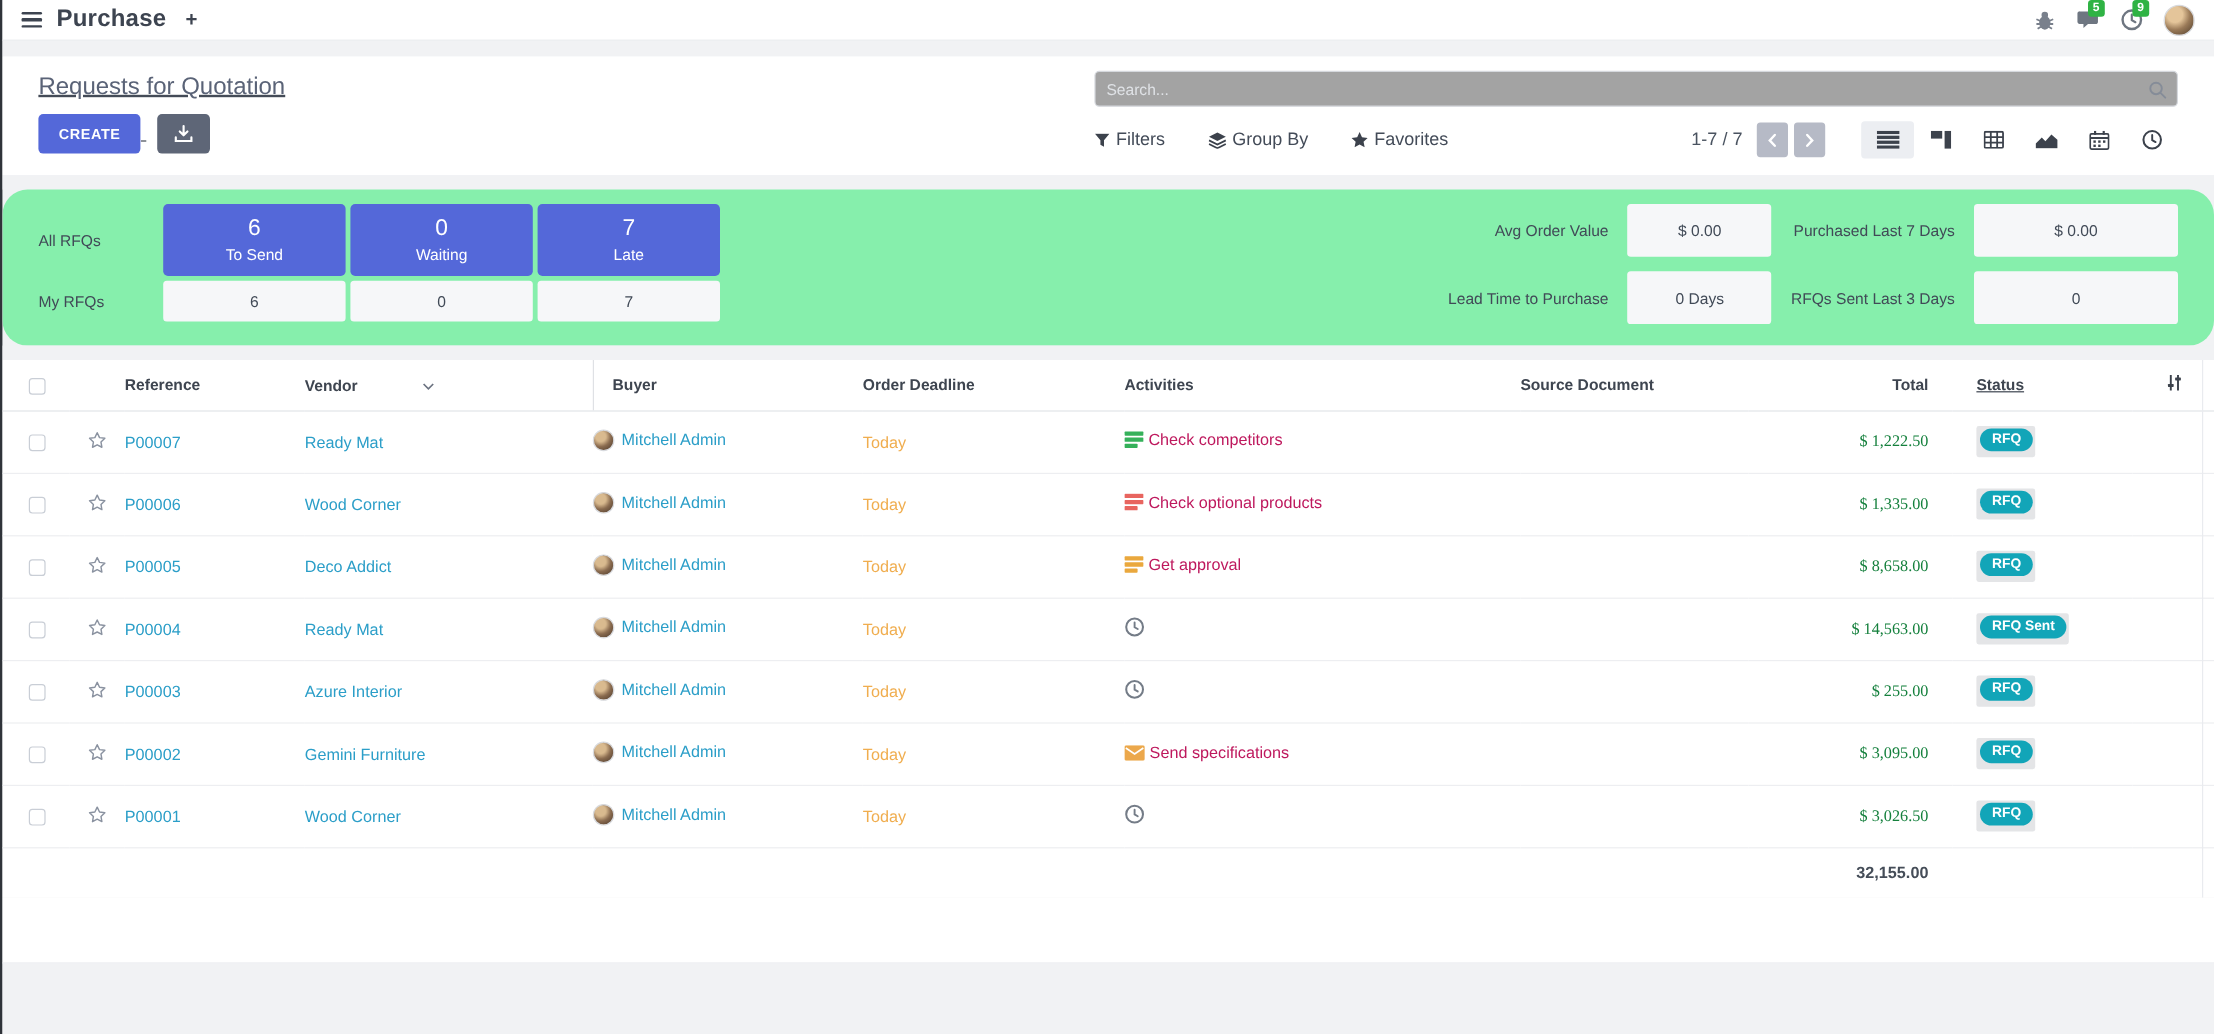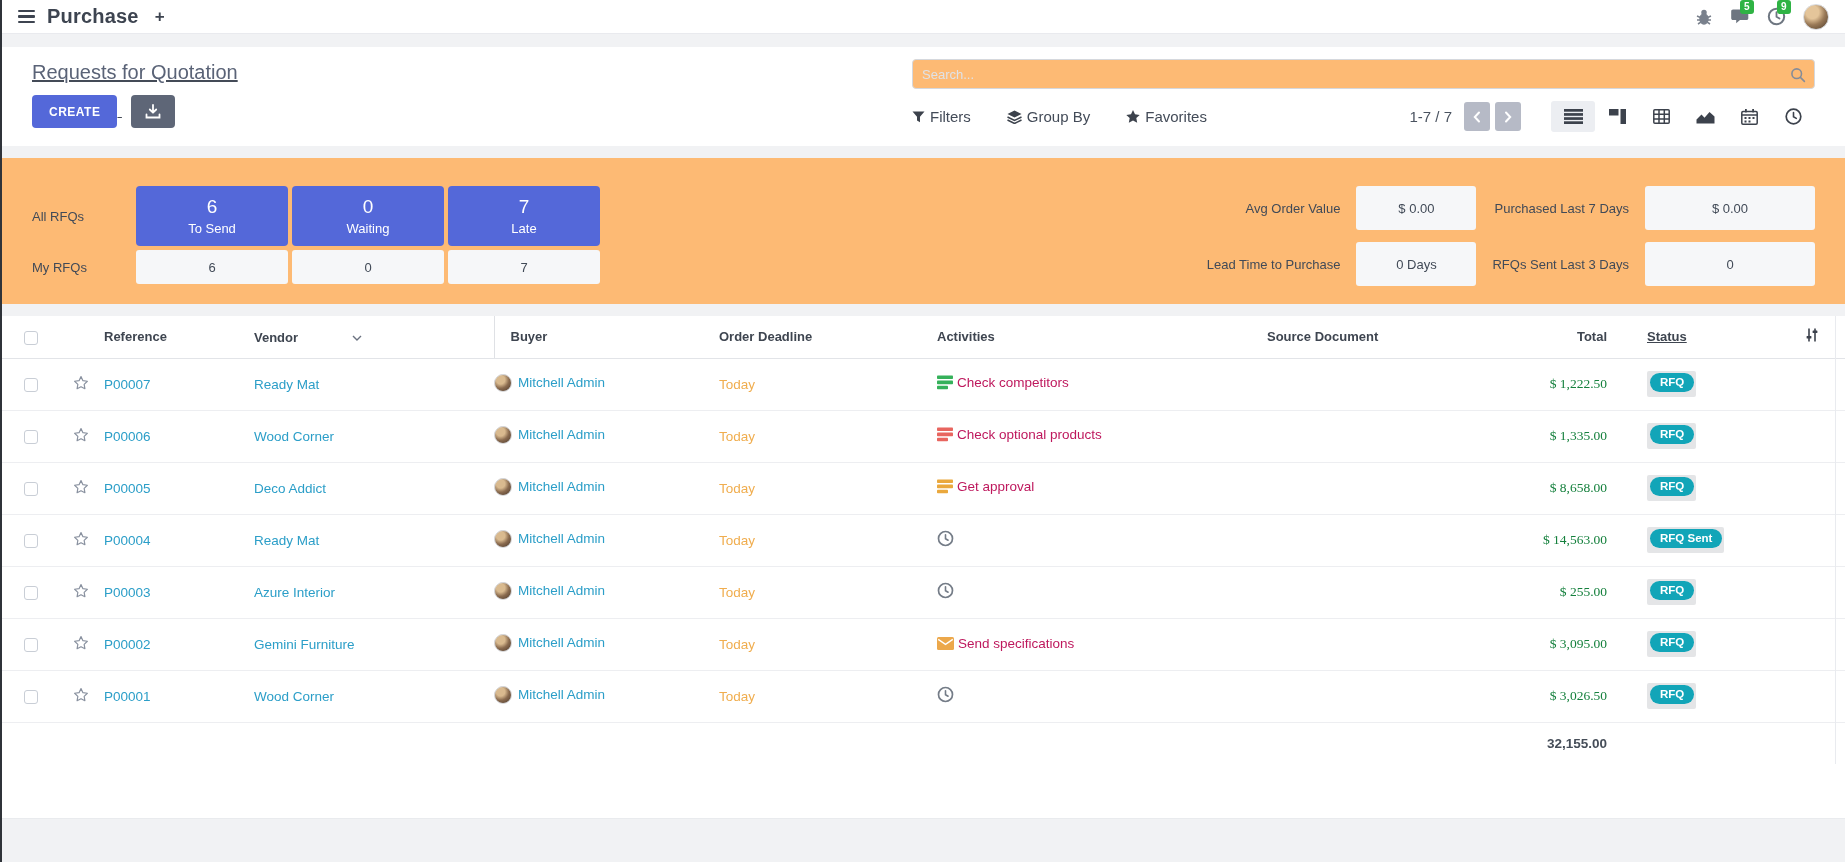--- a/index.html
+++ b/index.html
@@ -44,21 +44,21 @@
     background:#5468d9; color:#fff; border:none; border-radius:4px;
     font-family:inherit; font-size:12px; font-weight:700; letter-spacing:.5px;
     padding:0 17px; height:33px; cursor:pointer;
   }
   .btn-download {
     background:#5e6677; border:none; border-radius:4px; width:44px; height:33px;
     margin-left:9px; cursor:pointer; display:inline-flex; align-items:center; justify-content:center;
     vertical-align:top;
   }
   .cp-right { flex:1; }
-  .searchbox { position:relative; height:30px; border:1px solid #d5d8dd; border-radius:4px; background:#fdba74; margin-bottom:12px; }
+  .searchbox { position:relative; height:30px; border:1px solid #d5d8dd; border-radius:4px; background:#a3a3a3; margin-bottom:12px; }
   .searchbox input {
     width:100%; height:100%; border:none; outline:none; background:transparent;
     font-family:inherit; font-size:13px; padding:0 32px 0 9px; color:#4a5260;
   }
   .searchbox input::placeholder { color:#dfe2e6; }
   .search-ico { position:absolute; right:8px; top:7px; }
   .cp-toolbar { display:flex; align-items:center; font-size:15px; color:#434b58; }
   .facet { display:inline-flex; align-items:center; gap:5px; cursor:pointer; margin-right:36px; font-weight:500; }
   .toolbar-spacer { flex:1; }
   .pager-text { color:#4a5360; margin-right:12px; }
@@ -68,21 +68,21 @@
   }
   .pager-btn + .pager-btn { margin-left:5px; }
   .switcher { display:flex; margin-left:30px; }
   .sw-btn {
     width:44px; height:31px; display:inline-flex; align-items:center; justify-content:center;
     cursor:pointer; border-radius:3px;
   }
   .sw-btn.active { background:#eceef2; }
 
   
-  .dash { background:#fdba74; padding:28px 30px 18px; display:flex; justify-content:space-between; }
+  .dash { background:#86efac; padding:12px 30px 18px; display:flex; justify-content:space-between;border-radius:21px; }
   .dash-left { display:grid; grid-template-columns:100px 152px 152px 152px; grid-template-rows:60px 34px; gap:4px; align-items:center; }
   .dash-rowlabel { font-size:13px; color:#414a57; cursor:pointer; }
   .kpi-btn {
     background:#5468d9; border-radius:4px; color:#fff; height:60px; cursor:pointer;
     display:flex; flex-direction:column; align-items:center; justify-content:center; gap:3px;
   }
   .kpi-btn .kpi-count { font-size:19px; }
   .kpi-btn .kpi-label { font-size:13px; }
   .kpi-my {
     background:#f6f7f9; border-radius:3px; height:34px; font-size:13px; color:#414a57;

